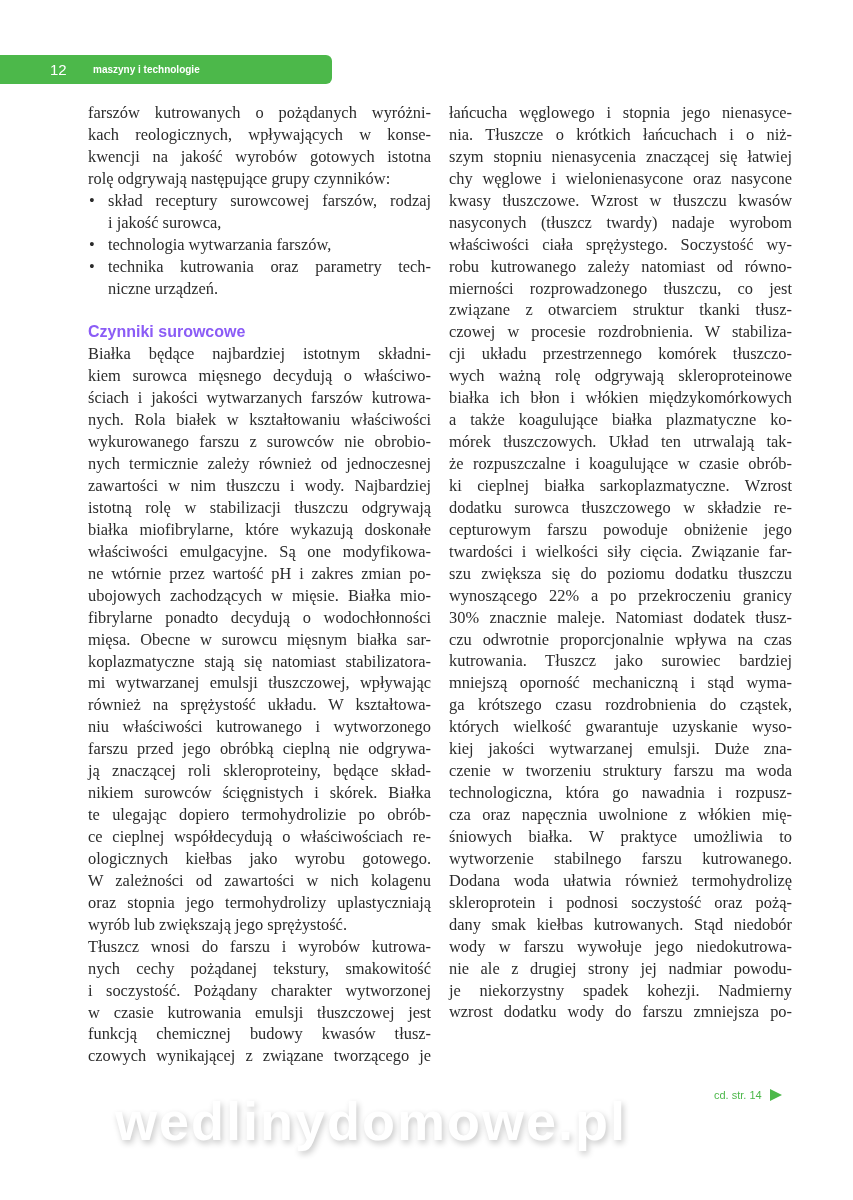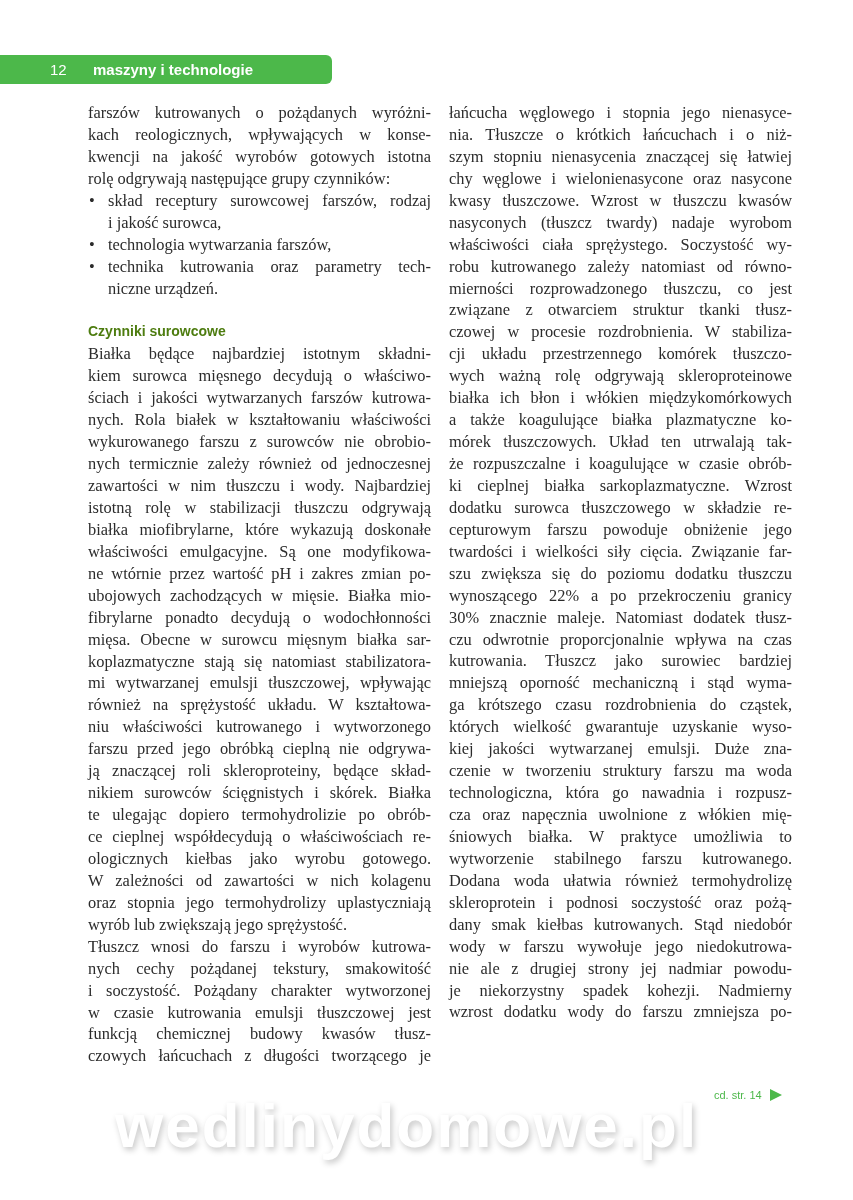--- a/index.html
+++ b/index.html
@@ -7,50 +7,50 @@
       width: 853px; height: 1200px; background: #ffffff; position: relative; overflow: hidden;
       font-family: "Liberation Serif", "DejaVu Serif", serif; color: #2b2b2b;
     }
     .header-bar {
       position: absolute; left: 0; top: 55px; width: 332px; height: 29px;
       background: #4cb84a; border-radius: 0 6px 6px 0;
       display: flex; align-items: center; color: #fff;
       font-family: "Liberation Sans", "DejaVu Sans", sans-serif;
     }
     .page-num { position: absolute; left: 50px; font-size: 15px; }
-    .section-name { position: absolute; left: 93px; font-size: 15px; font-weight: bold; }
+    .section-name { position: absolute; left: 93px; font-size: 10px; font-weight: bold; }
     .col {
       position: absolute; top: 102px; width: 343px;
       font-size: 16.4px; line-height: 21.95px; text-align: justify;
     }
     .col-left { left: 88px; }
     .col-right { left: 449px; }
     .col p { margin: 0; }
     .line { display: block; text-align: justify; text-align-last: justify; white-space: nowrap; height: 21.95px; }
     .line.last { text-align-last: left; }
     .bullet-list { margin: 0; padding: 0; list-style: none; }
     .bullet-item { position: relative; padding-left: 20px; }
     .bullet-item::before { content: "•"; position: absolute; left: 1px; top: 0; }
     .spacer { height: 22px; }
     .heading {
-      font-family: "Liberation Sans", "DejaVu Sans", sans-serif; font-weight: bold; font-size: 14px;
-      line-height: 21.95px; color: #4d7c0f;
+      font-family: "Liberation Sans", "DejaVu Sans", sans-serif; font-weight: bold; font-size: 16px;
+      line-height: 21.95px; color: #8b5cf6;
     }
     .continue {
       position: absolute; left: 714px; top: 1089px;
       font-family: Liberation Sans, sans-serif; font-size: 11px; color: #4cb84a;
       display: flex; align-items: center; gap: 8px;
     }
     .arrow-icon {
       width: 0; height: 0; border-top: 6px solid transparent; border-bottom: 6px solid transparent;
       border-left: 12px solid #4cb84a; display: inline-block;
     }
     .watermark {
       position: absolute; left: 115px; top: 1090px; font-family: "Liberation Sans", "DejaVu Sans", sans-serif;
-      font-weight: bold; font-size: 62px; color: #ffffff; letter-spacing: 2px;
+      font-weight: bold; font-size: 54px; color: #ffffff; letter-spacing: 2px;
       text-shadow: 2px 3px 6px rgba(0,0,0,0.22);
     }
   </style>
 </head>
 <body>
 
 <div class="header-bar">
   <span class="page-num">12</span>
   <span class="section-name">maszyny i technologie</span>
 </div>
@@ -105,21 +105,21 @@
       <span class="line">W zależności od zawartości w nich kolagenu</span>
       <span class="line">oraz stopnia jego termohydrolizy uplastyczniają</span>
       <span class="line last">wyrób lub zwiększają jego sprężystość.</span>
     </p>
   <p id="p2">
       <span class="line">Tłuszcz wnosi do farszu i wyrobów kutrowa-</span>
       <span class="line">nych cechy pożądanej tekstury, smakowitość</span>
       <span class="line">i soczystość. Pożądany charakter wytworzonej</span>
       <span class="line">w czasie kutrowania emulsji tłuszczowej jest</span>
       <span class="line">funkcją chemicznej budowy kwasów tłusz-</span>
-      <span class="line">czowych łańcuchach z długości tworzącego je</span>
+      <span class="line">czowych wynikającej z związane tworzącego je</span>
     </p>
 </div>
 
 <div class="col col-right">
   <p id="pr">
       <span class="line">łańcucha węglowego i stopnia jego nienasyce-</span>
       <span class="line">nia. Tłuszcze o krótkich łańcuchach i o niż-</span>
       <span class="line">szym stopniu nienasycenia znaczącej się łatwiej</span>
       <span class="line">chy węglowe i wielonienasycone oraz nasycone</span>
       <span class="line">kwasy tłuszczowe. Wzrost w tłuszczu kwasów</span>

